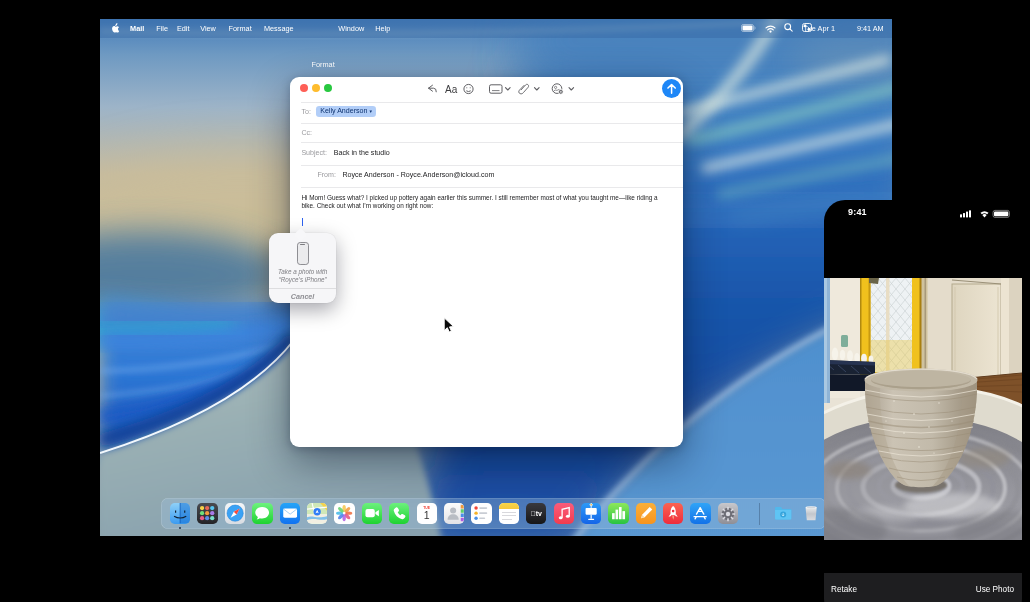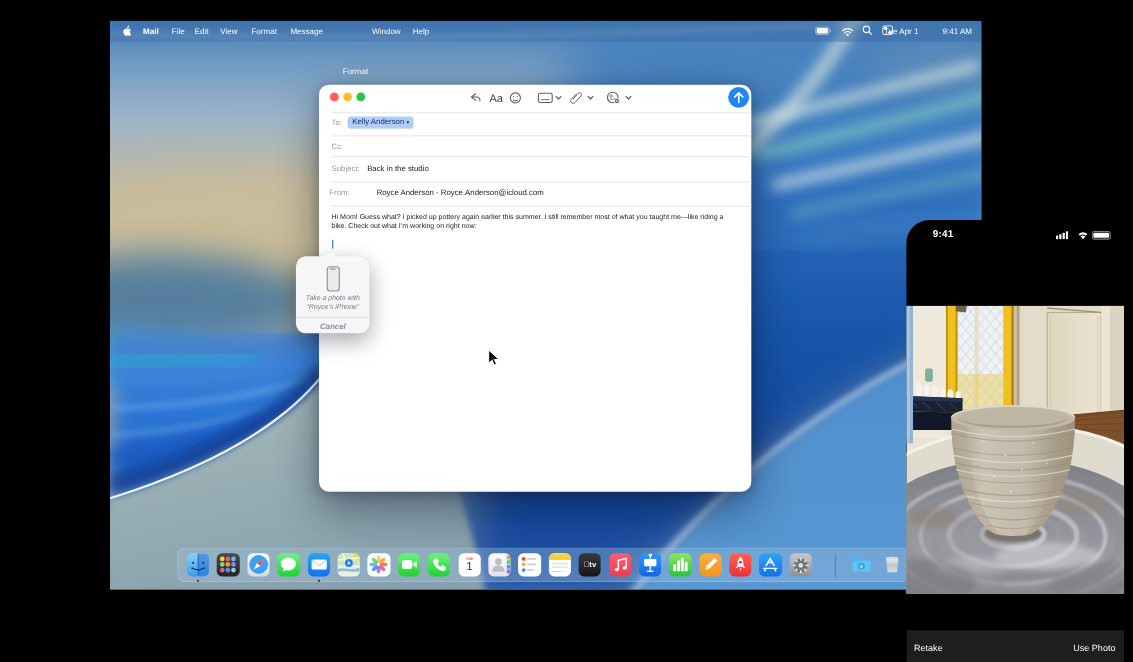--- a/index.html
+++ b/index.html
@@ -330,21 +330,21 @@
 </div>
 <div class="sep" style="top:25.1px;"></div>
 <span class="lbl" style="left:11px;top:31.2px;">To:</span>
 <div style="position:absolute;left:25.8px;top:29.8px;height:10.8px;padding:0 4px;background:#b2cef8;border-radius:3.2px;color:#0e3370;font-size:7.1px;line-height:10.8px;">Kelly Anderson <span style="font-size:5px;">▾</span></div>
 <div class="sep" style="top:46.4px;"></div>
 <span class="lbl" style="left:11px;top:52.4px;">Cc:</span>
 <div class="sep" style="top:65.7px;"></div>
 <span class="lbl" style="left:11px;top:72.6px;">Subject:</span>
 <span class="val" style="left:43.4px;top:72.6px;">Back in the studio</span>
 <div class="sep" style="top:88.7px;"></div>
-<span class="lbl" style="left:9px;top:94.9px;">From:</span>
+<span class="lbl" style="left:27px;top:94.9px;">From:</span>
 <span class="val" style="left:52px;top:94.9px;text-align:right;">Royce Anderson - Royce.Anderson@icloud.com</span>
 <div class="sep" style="top:110.9px;"></div>
 <div style="position:absolute;left:11px;top:117.5px;width:362px;color:#1c1c1e;font-size:6.4px;line-height:7.7px;">Hi Mom! Guess what? I picked up pottery again earlier this summer. I still remember most of what you taught me—like riding a bike. Check out what I’m working on right now:</div>
 <div style="position:absolute;left:11.6px;top:141.8px;width:1.3px;height:7.4px;background:#2e62f0;"></div>
 </div>
 <div id="pop">
       <div id="parrow"></div>
 <div style="position:absolute;left:27.7px;top:8.6px;width:12px;height:23px;border:1.1px solid #8e8e93;border-radius:3.2px;background:#ebebed;box-sizing:border-box;">
 <div style="position:absolute;left:2.6px;top:0.6px;width:4.6px;height:1.1px;background:#7c7c80;border-radius:1px;"></div>
 </div>

